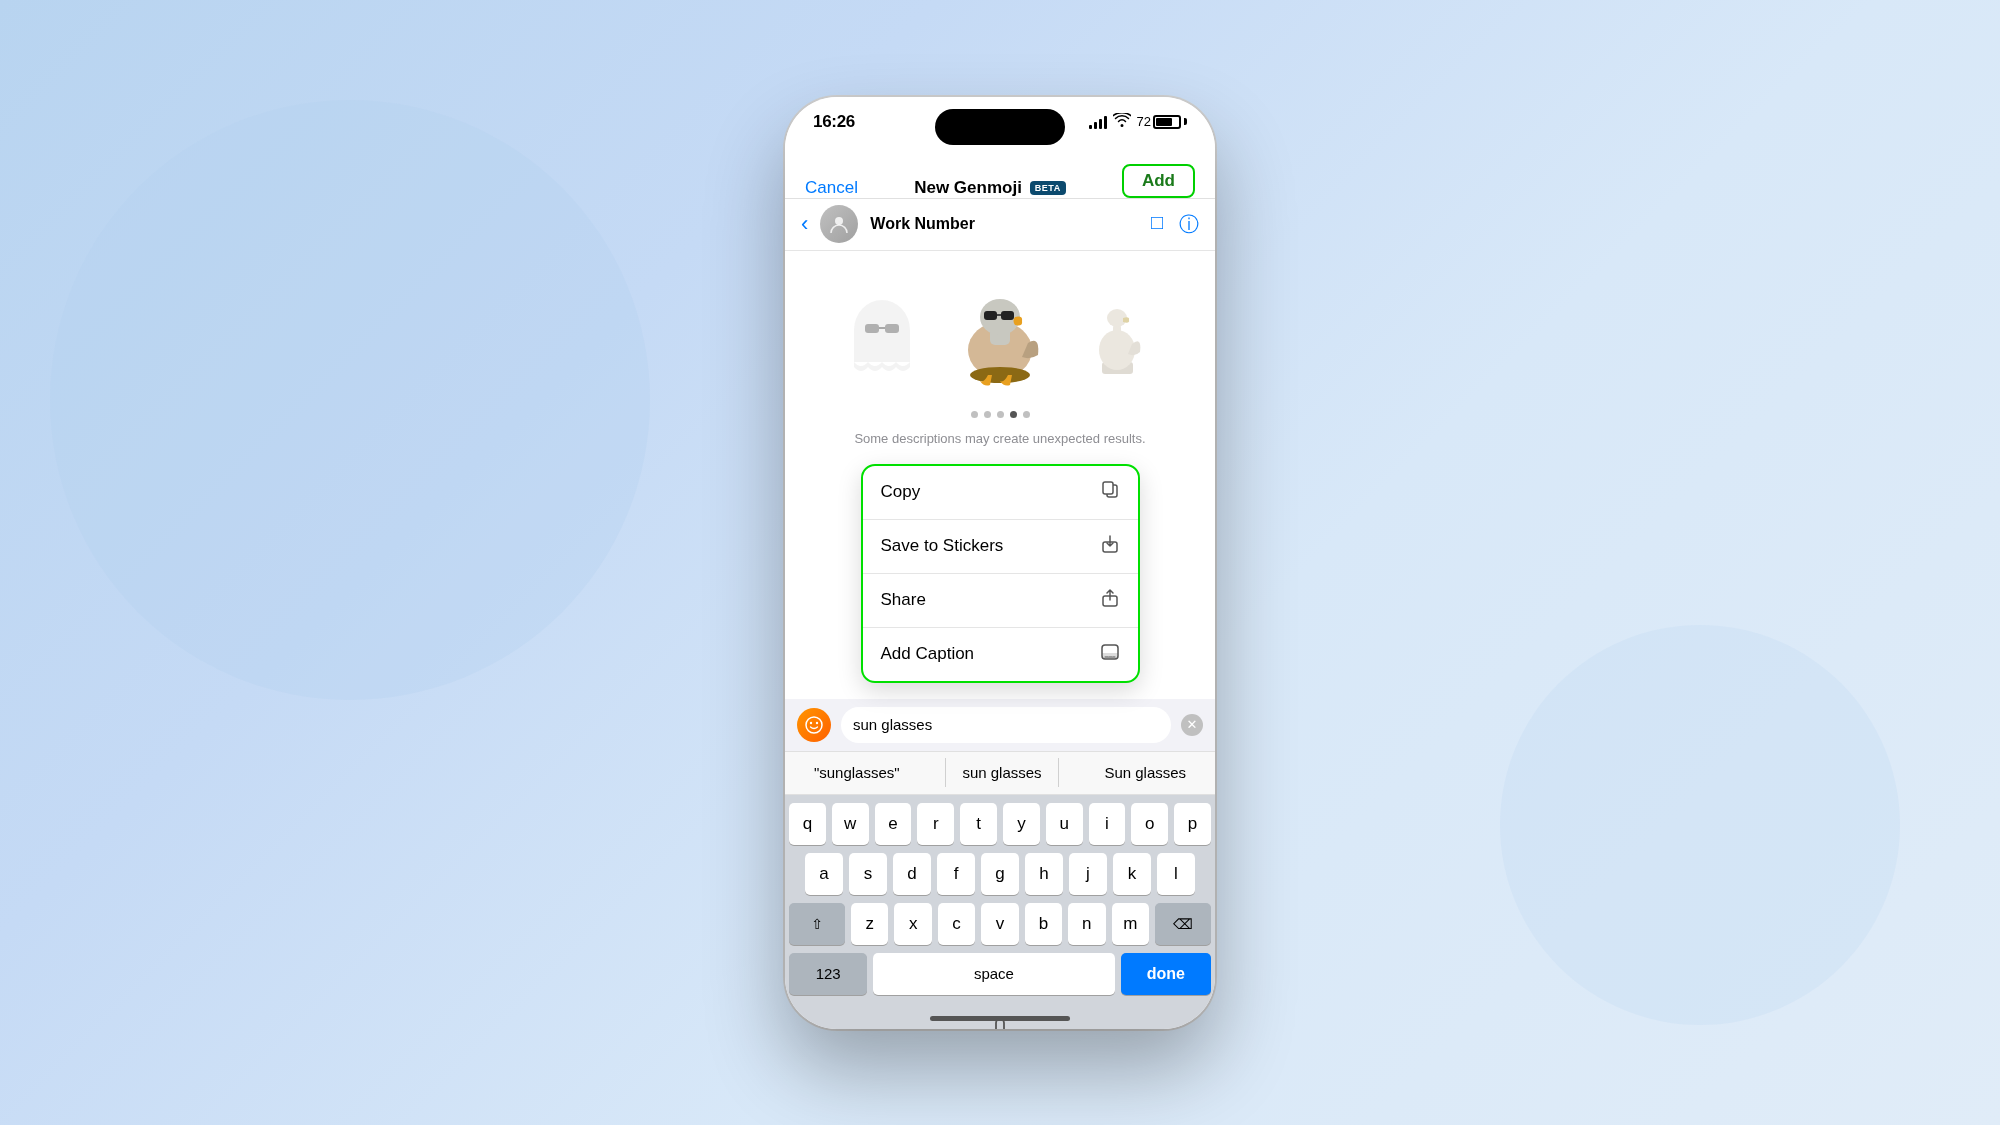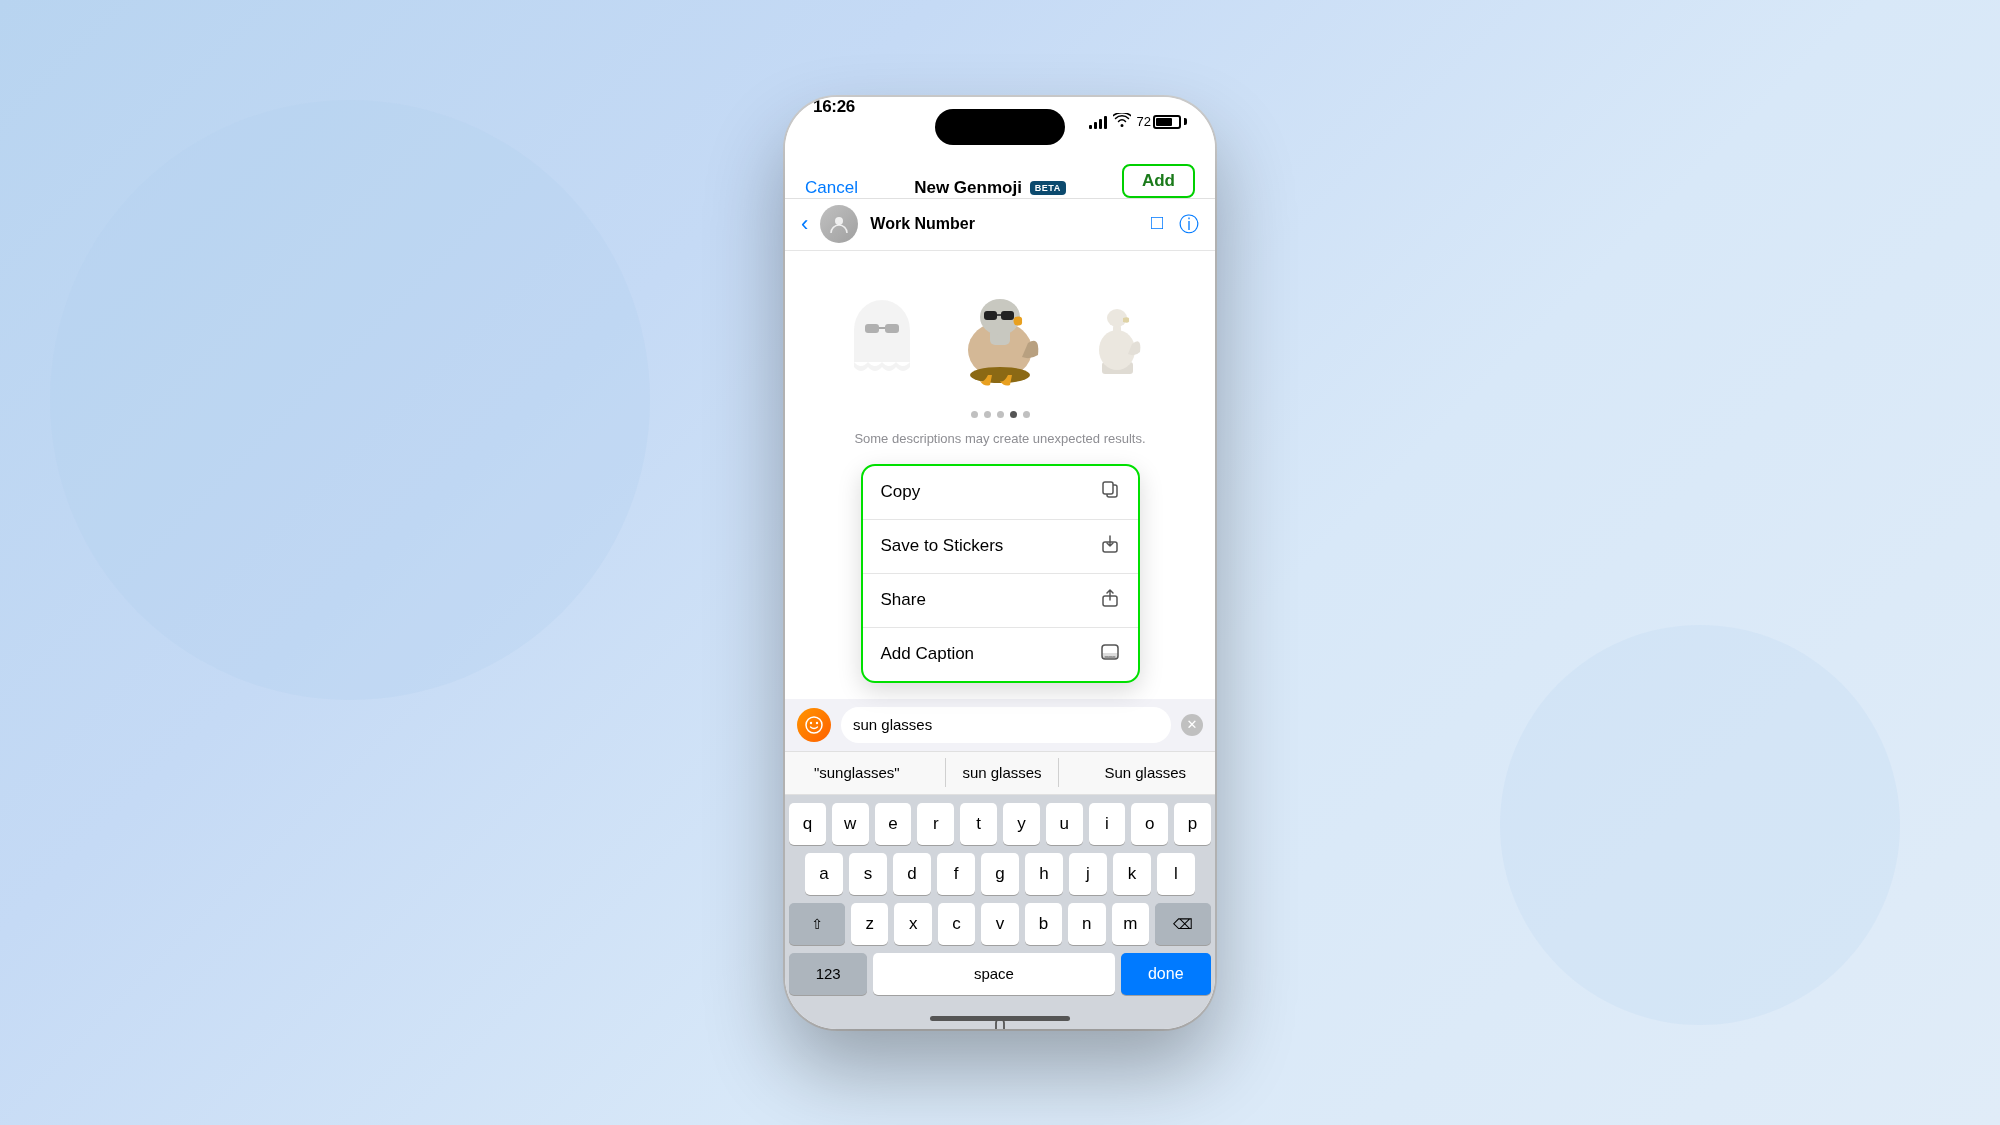--- a/index.html
+++ b/index.html
@@ -45,20 +45,21 @@
       overflow: hidden;
       position: relative;
       box-shadow: 0 40px 80px rgba(0,0,0,0.3), 0 0 0 2px #d0d0d0;
     }
 
     
     .status-bar {
       background: white;
       height: 50px;
       display: flex;
+      align-items: center;
       justify-content: space-between;
       padding: 0 28px;
       position: relative;
     }
     .status-time {
       font-size: 17px;
       font-weight: 600;
       color: #000;
       letter-spacing: -0.3px;
     }
@@ -392,21 +393,21 @@
     .key.space {
       background: white;
       flex: 4;
       font-size: 15px;
       color: #000;
     }
     .key.done {
       background: #007AFF;
       color: white;
       font-size: 16px;
-      font-weight: 400;
+      font-weight: 700;
       flex: 1.5;
     }
     .key.numbers {
       background: #adb5bd;
       flex: 1.3;
       font-size: 15px;
     }
 
     
     .mic-bar {

